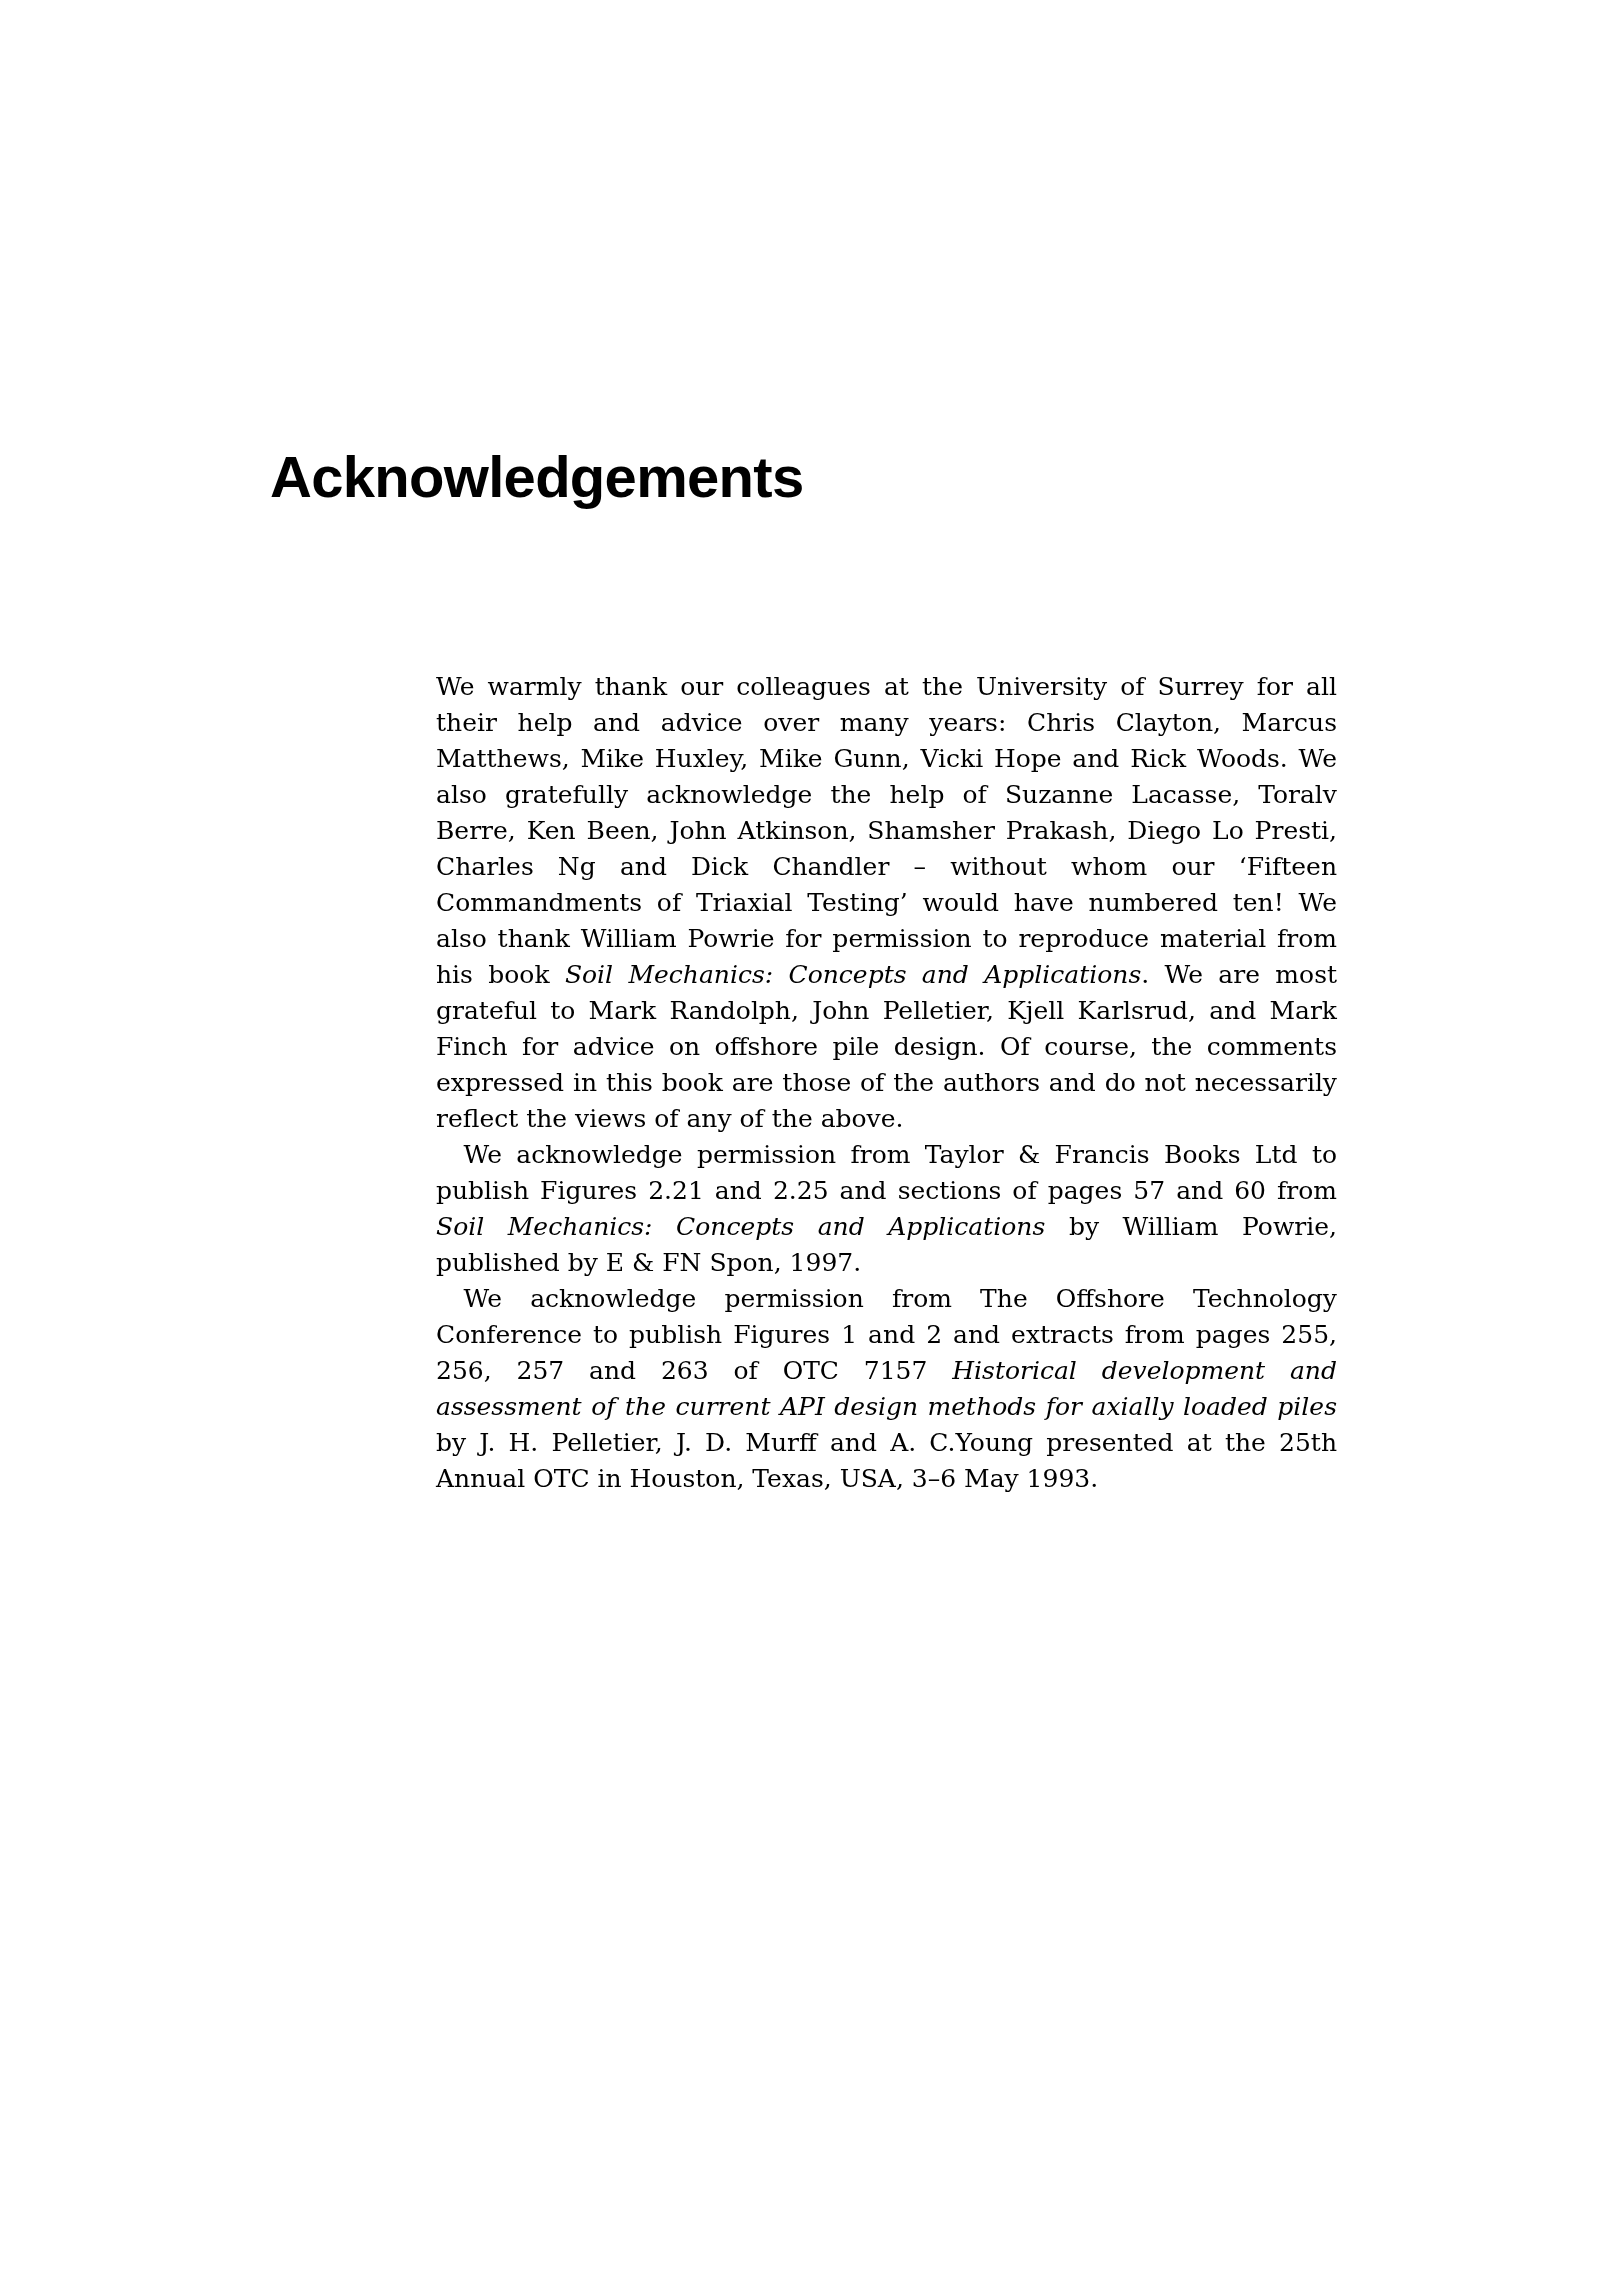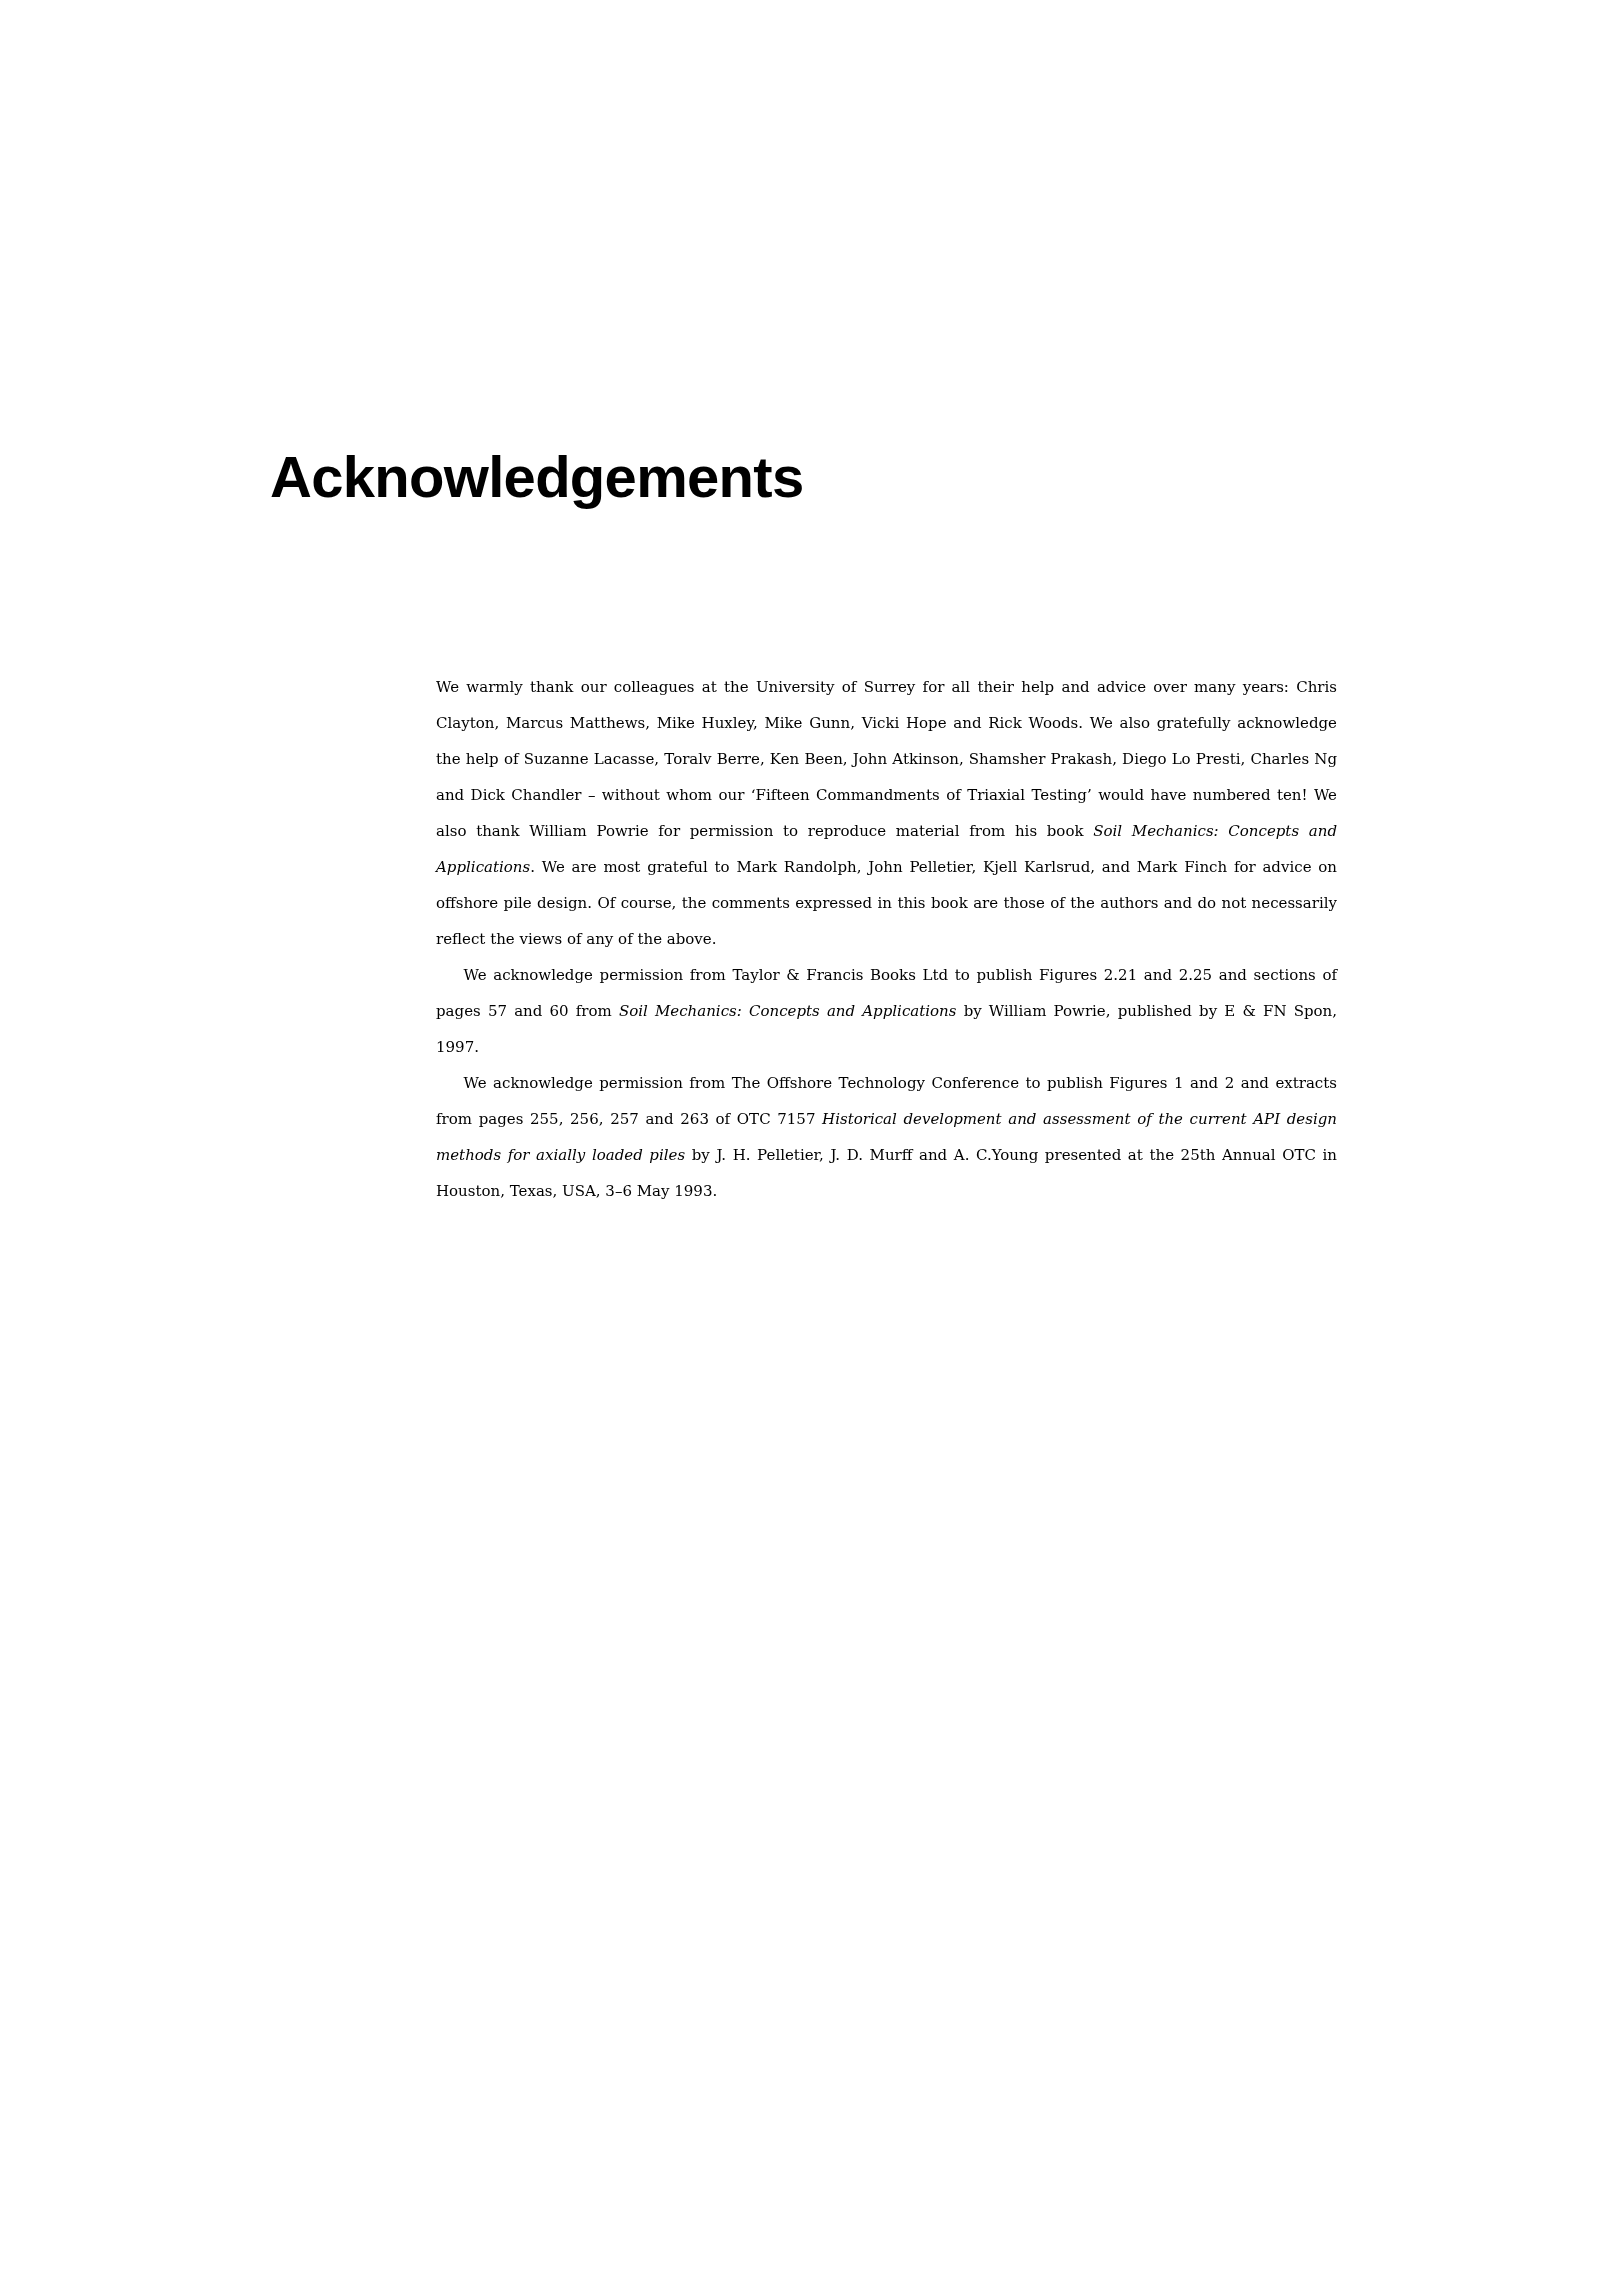--- a/index.html
+++ b/index.html
@@ -30,21 +30,21 @@
   }
   .body-block {
     position: absolute;
     left: 436px;
     top: 669px;
     width: 901px;
   }
   .body-block p {
     margin: 0;
     font-family: "DejaVu Serif", "Liberation Serif", serif;
-    font-size: 15px;
+    font-size: 25px;
     line-height: 36px;
     text-align: justify;
     color: #000000;
   }
   .body-block p.indented {
     text-indent: 27.5px;
   }
   .body-block em {
     font-style: italic;
   }

